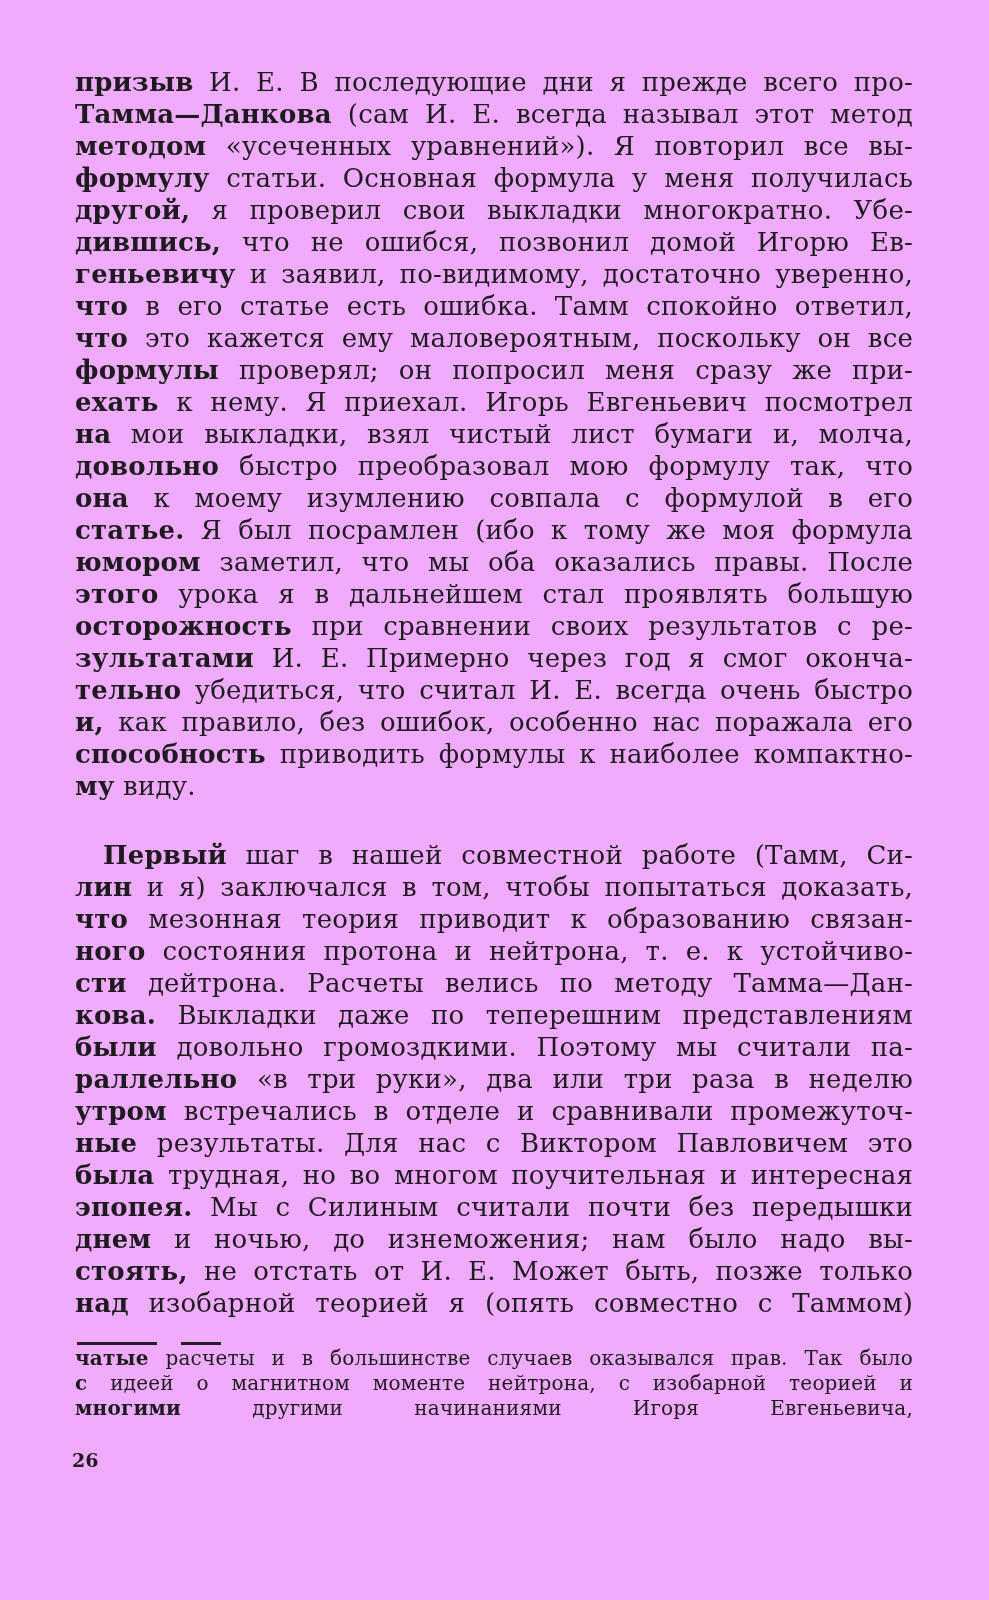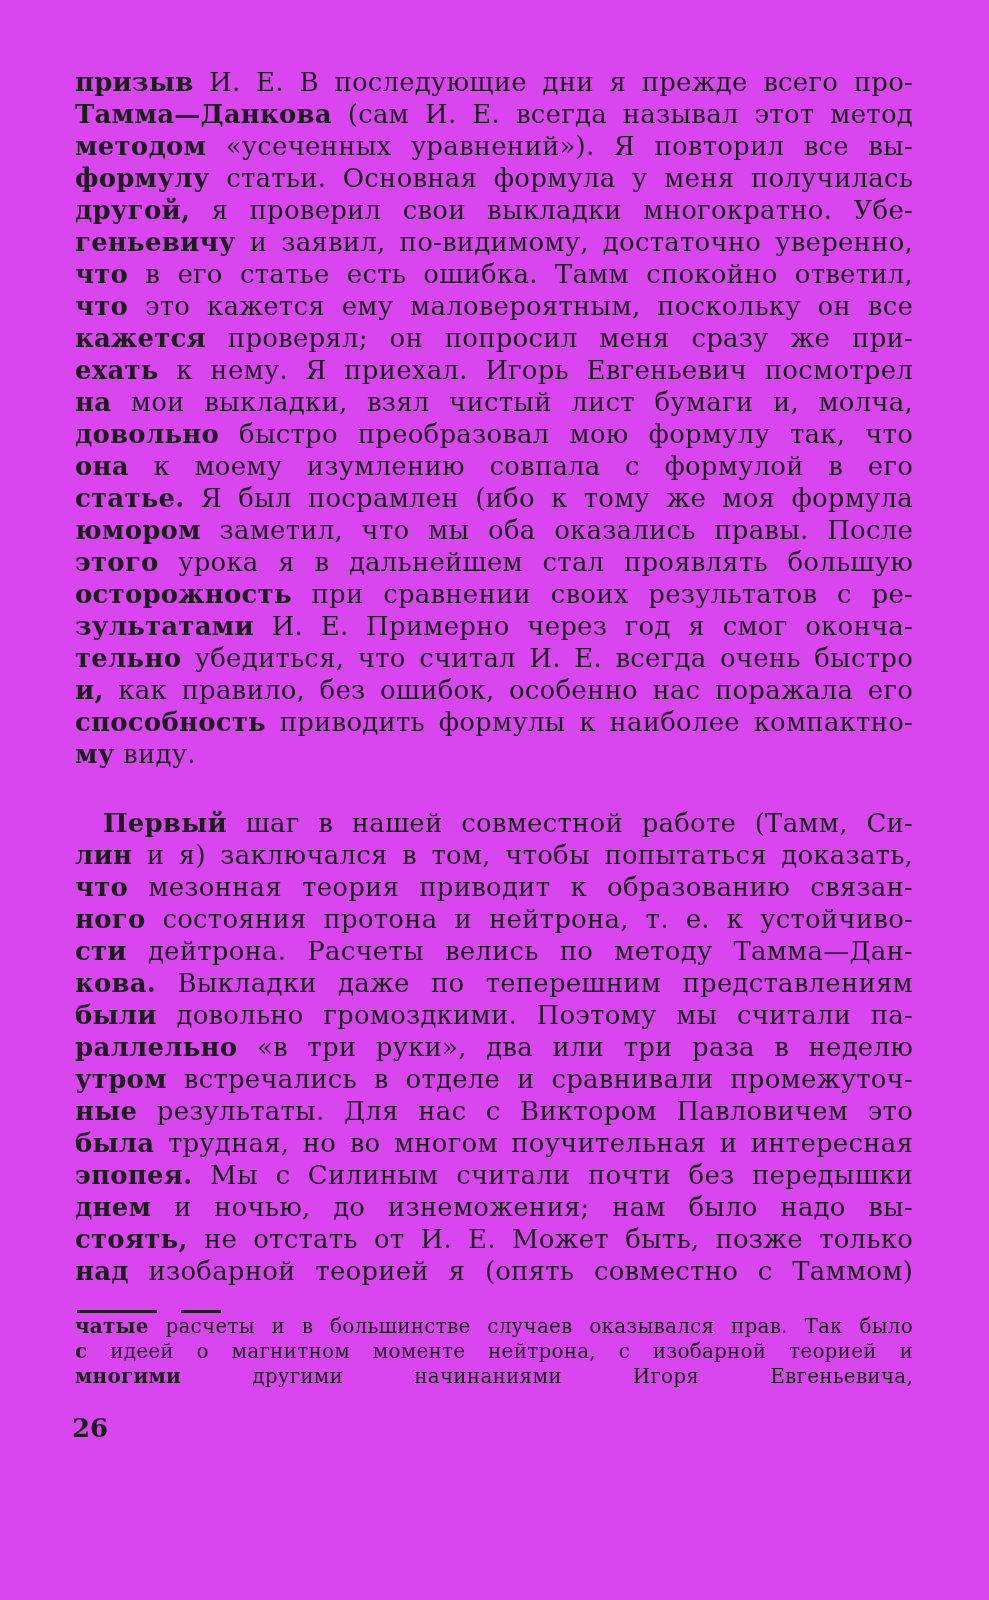--- a/index.html
+++ b/index.html
@@ -5,21 +5,21 @@
   html, body {
     margin: 0;
     padding: 0;
     background: #e9e9e9;
   }
   .page {
     position: relative;
     width: 989px;
     height: 1600px;
     margin: 0 auto;
-    background: #d946ef;
+    background: #f0abfc;
     box-sizing: border-box;
     padding: 66px 76px 0 75px;
     font-family: "DejaVu Serif", "Liberation Serif", serif;
     color: #1c1c1c;
     overflow: hidden;
   }
   .para .line {
     font-size: 26px;
     line-height: 32px;
     height: 32px;
@@ -58,40 +58,41 @@
     line-height: 25px;
     height: 25px;
     overflow: hidden;
     text-align: justify;
     text-align-last: justify;
     letter-spacing: 0.2px;
   }
   .page-number {
     margin-top: 24px;
     margin-left: -3px;
-    font-size: 26px;
+    font-size: 19px;
     font-weight: bold;
     line-height: 30px;
   }
 </style>
 </head>
 <body>
 
 <div class="page">
   <div class="body-text">
     <div class="para">
         <div class="line"><span class="lead">призыв</span> И. Е. В последующие дни я прежде всего про-</div>
         <div class="line"><span class="lead">Тамма—Данкова</span> (сам И. Е. всегда называл этот метод</div>
         <div class="line"><span class="lead">методом</span> «усеченных уравнений»). Я повторил все вы-</div>
         <div class="line"><span class="lead">формулу</span> статьи. Основная формула у меня получилась</div>
         <div class="line"><span class="lead">другой,</span> я проверил свои выкладки многократно. Убе-</div>
+        <div class="line"><span class="lead">дившись,</span> что не ошибся, позвонил домой Игорю Ев-</div>
         <div class="line"><span class="lead">геньевичу</span> и заявил, по-видимому, достаточно уверенно,</div>
         <div class="line"><span class="lead">что</span> в его статье есть ошибка. Тамм спокойно ответил,</div>
         <div class="line"><span class="lead">что</span> это кажется ему маловероятным, поскольку он все</div>
-        <div class="line"><span class="lead">кажется</span> проверял; он попросил меня сразу же при-</div>
+        <div class="line"><span class="lead">формулы</span> проверял; он попросил меня сразу же при-</div>
         <div class="line"><span class="lead">ехать</span> к нему. Я приехал. Игорь Евгеньевич посмотрел</div>
         <div class="line"><span class="lead">на</span> мои выкладки, взял чистый лист бумаги и, молча,</div>
         <div class="line"><span class="lead">довольно</span> быстро преобразовал мою формулу так, что</div>
         <div class="line"><span class="lead">она</span> к моему изумлению совпала с формулой в его</div>
         <div class="line"><span class="lead">статье.</span> Я был посрамлен (ибо к тому же моя формула</div>
         <div class="line"><span class="lead">юмором</span> заметил, что мы оба оказались правы. После</div>
         <div class="line"><span class="lead">этого</span> урока я в дальнейшем стал проявлять большую</div>
         <div class="line"><span class="lead">осторожность</span> при сравнении своих результатов с ре-</div>
         <div class="line"><span class="lead">зультатами</span> И. Е. Примерно через год я смог оконча-</div>
         <div class="line"><span class="lead">тельно</span> убедиться, что считал И. Е. всегда очень быстро</div>

